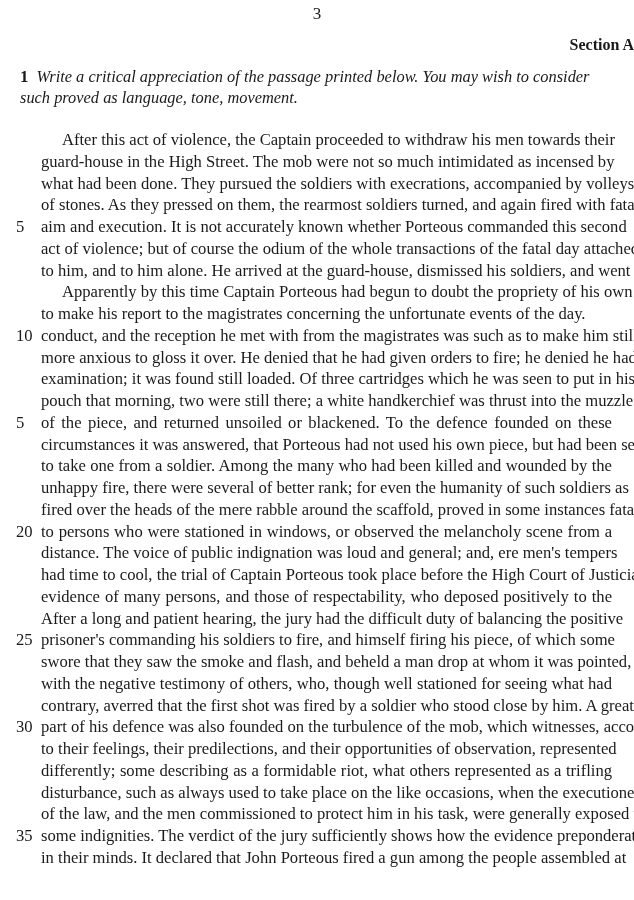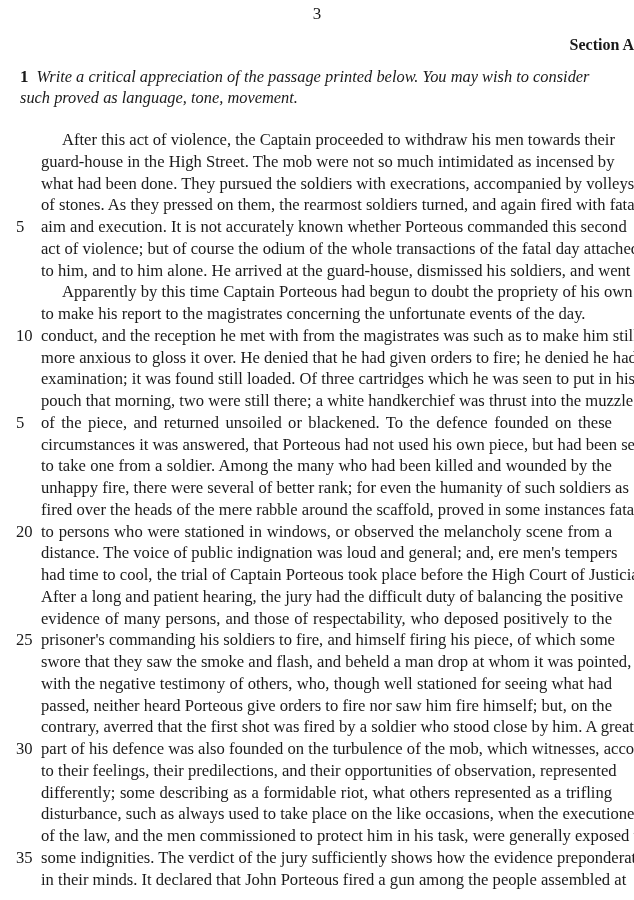--- a/index.html
+++ b/index.html
@@ -129,41 +129,37 @@
     <div class="pline">
       <span class="lnum"></span>
       <span class="ltext">distance.  The voice of public indignation was loud and general;  and, ere men's tempers</span>
     </div>
     <div class="pline">
       <span class="lnum"></span>
       <span class="ltext">had time to cool, the trial of Captain Porteous took place before the High Court of Justiciary.</span>
     </div>
     <div class="pline">
       <span class="lnum"></span>
-      <span class="ltext">After a long and patient hearing, the jury had the difficult duty of balancing the positive</span>
+      <span class="ltext">evidence of many persons, and those of respectability, who deposed positively to the</span>
     </div>
     <div class="pline">
       <span class="lnum"></span>
-      <span class="ltext">evidence of many persons, and those of respectability, who deposed positively to the</span>
+      <span class="ltext">After a long and patient hearing, the jury had the difficult duty of balancing the positive</span>
     </div>
     <div class="pline">
       <span class="lnum">25</span>
       <span class="ltext">prisoner's commanding his soldiers to fire, and himself firing his piece, of which some</span>
     </div>
     <div class="pline">
       <span class="lnum"></span>
       <span class="ltext">swore that they saw the smoke and flash, and beheld a man drop at whom it was pointed,</span>
     </div>
     <div class="pline">
       <span class="lnum"></span>
       <span class="ltext">with the negative testimony of others, who, though well stationed for seeing what had</span>
-    </div>
-    <div class="pline">
-      <span class="lnum"></span>
-      <span class="ltext">passed, neither heard Porteous give orders to fire nor saw him fire himself;  but, on the</span>
     </div>
     <div class="pline">
       <span class="lnum"></span>
       <span class="ltext">contrary, averred that the first shot was fired by a soldier who stood close by him.  A great</span>
     </div>
     <div class="pline">
       <span class="lnum">30</span>
       <span class="ltext">part of his defence was also founded on the turbulence of the mob, which witnesses, according</span>
     </div>
     <div class="pline">

